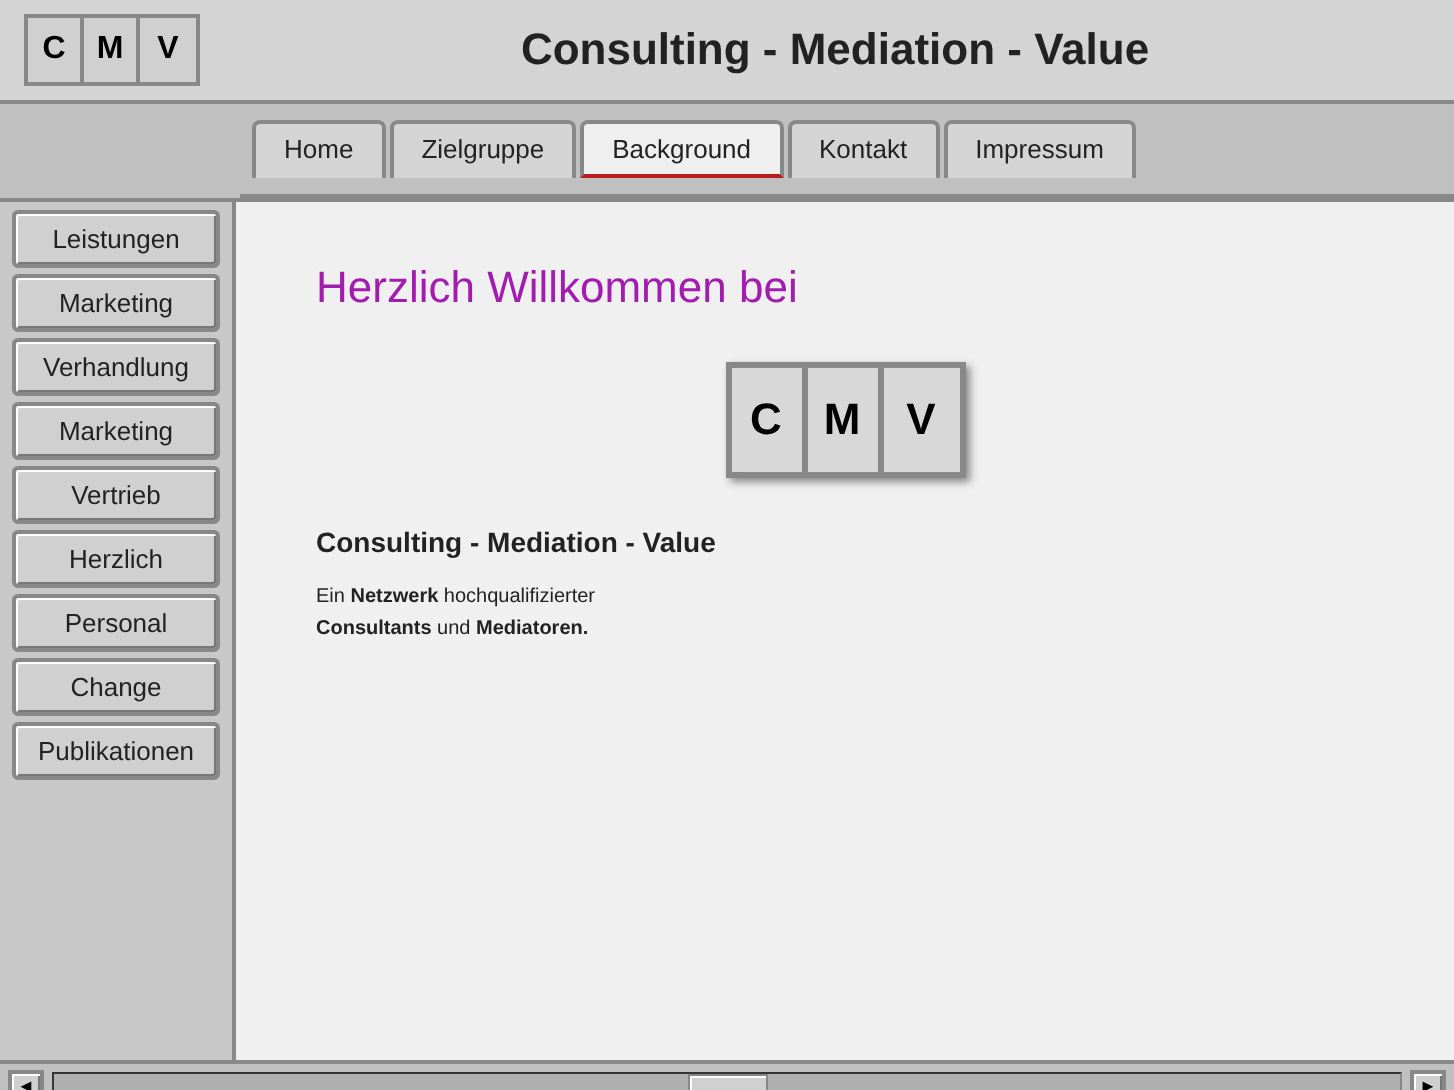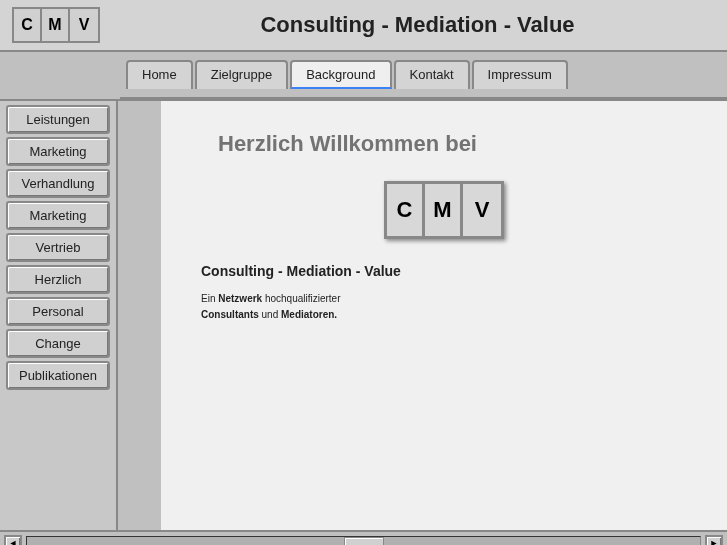--- a/index.html
+++ b/index.html
@@ -63,29 +63,28 @@
       border-bottom: none;
       cursor: pointer;
       font-size: 13px;
       color: #222;
       position: relative;
       bottom: -2px;
       border-radius: 4px 4px 0 0;
     }
     .nav-tab.active {
       background: #efefef;
-      border-bottom: 2px solid #3b82f6;
+      border-bottom: 2px solid #b91c1c;
       z-index: 2;
     }
 
     
     .main-layout {
       display: flex;
       height: calc(545px - 52px - 40px - 24px);
-      gap: 43px;
     }
 
     
     .sidebar {
       width: 118px;
       background: #c8c8c8;
       border-right: 2px solid #888;
       padding: 4px 6px;
       display: flex;
       flex-direction: column;
@@ -108,24 +107,23 @@
 
     
     .content {
       flex: 1;
       background: #f0f0f0;
       padding: 30px 40px;
       overflow: auto;
     }
     .content-title {
       font-size: 22px;
-      font-weight: bold;
-      color: #737373;
+      font-weight: normal;
+      color: #a21caf;
       margin-bottom: 24px;
-      margin-left: 17px;
     }
 
     
     .cmv-logo-large {
       display: flex;
       border: 3px solid #888;
       background: #c8c8c8;
       width: 120px;
       margin: 0 auto 24px auto;
       box-shadow: 2px 2px 4px #888;

